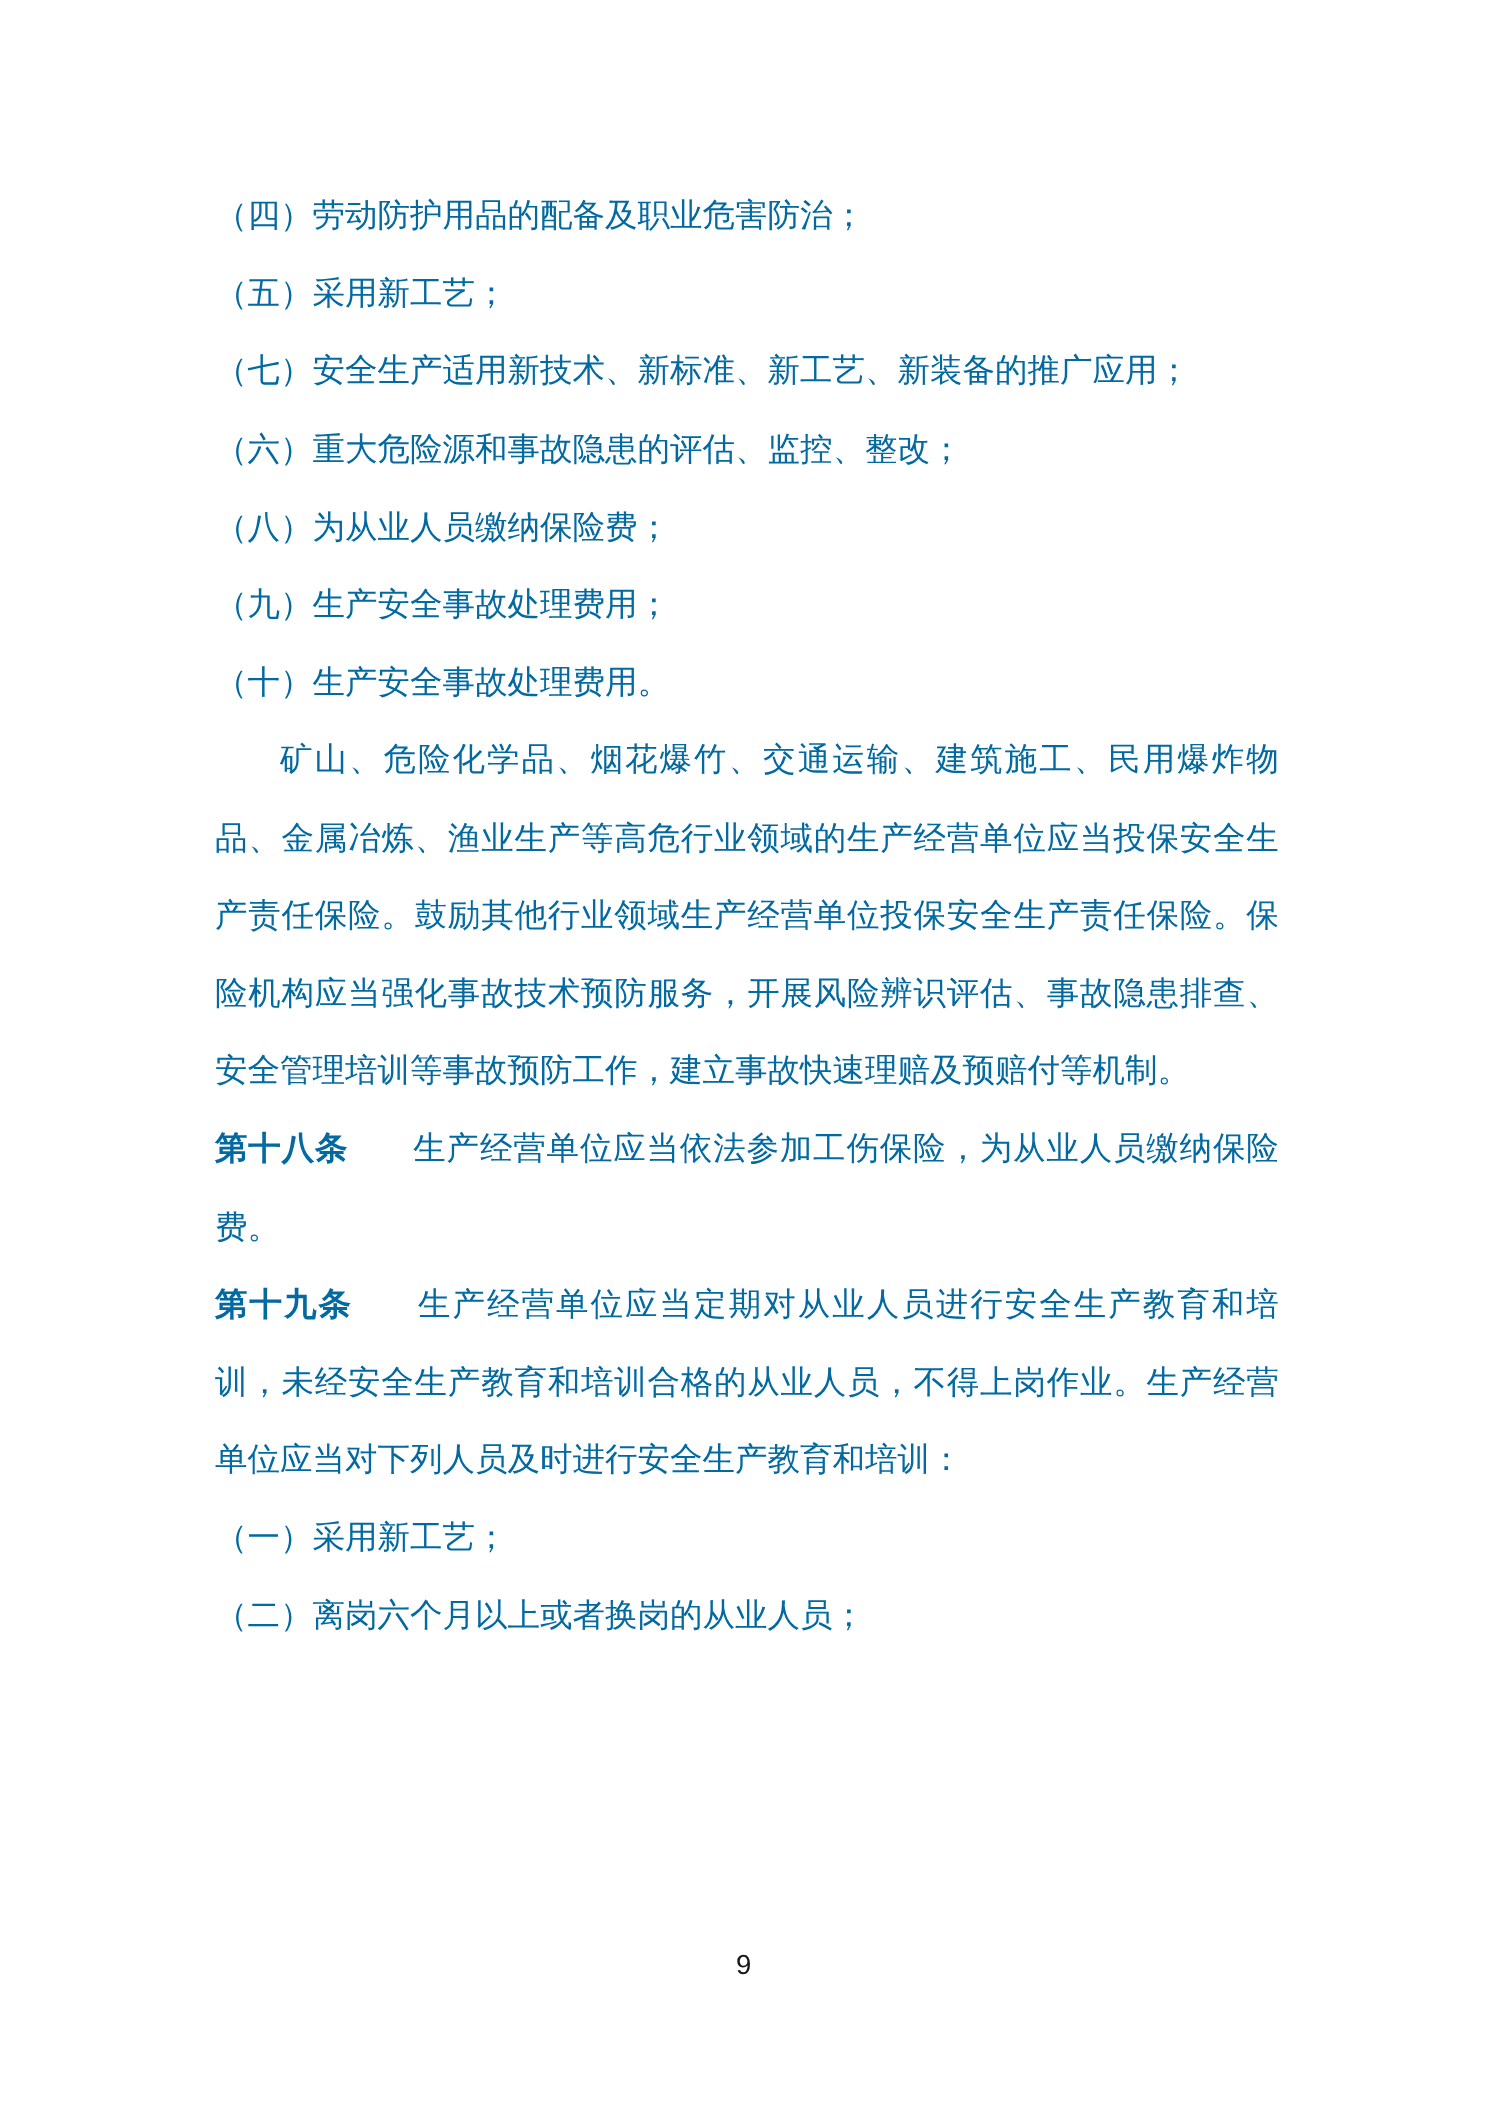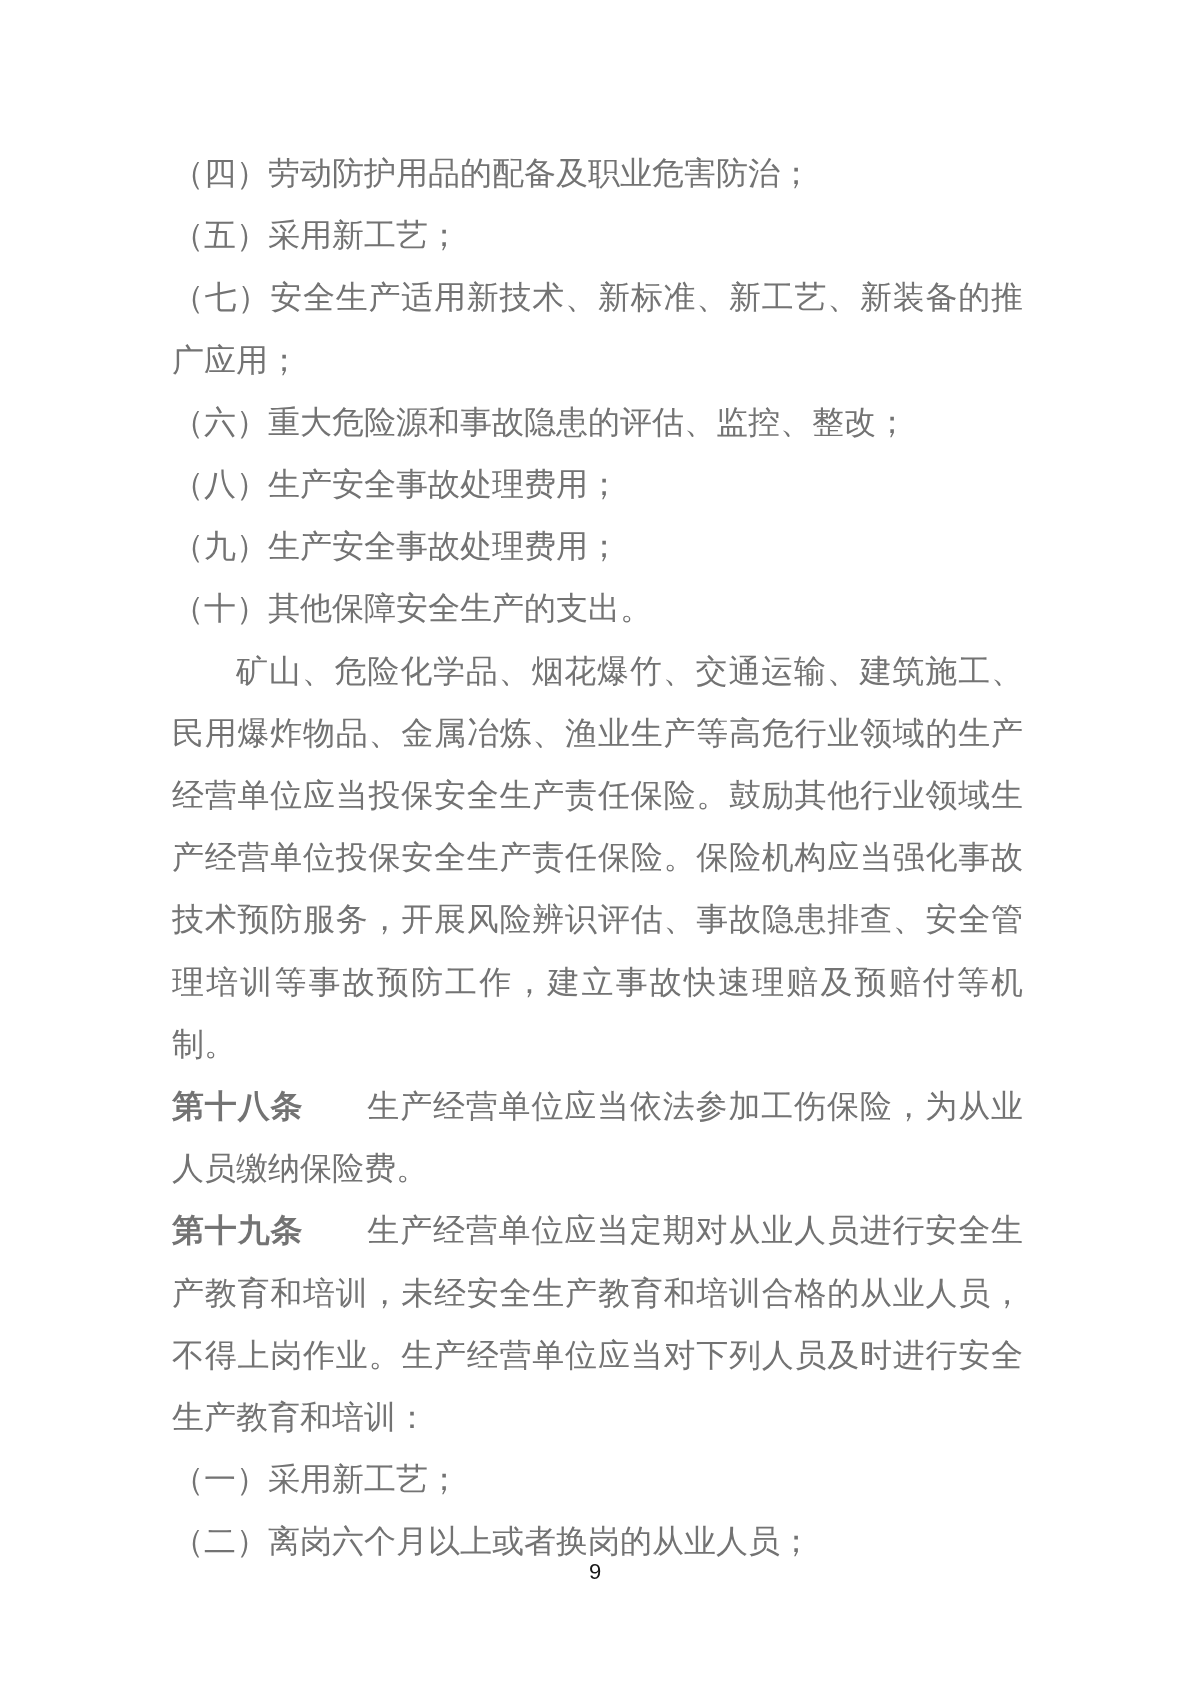--- a/index.html
+++ b/index.html
@@ -14,23 +14,23 @@
     height: 1683px;
     background: #ffffff;
     overflow: hidden;
   }
   .doc-body {
     position: absolute;
     left: 172px;
     top: 142px;
     width: 851px;
     font-family: "DejaVu Serif", serif;
-    font-size: 32px;
+    font-size: 26px;
     line-height: 62.2px;
-    color: #737373;
+    color: #0369a1;
     letter-spacing: 0;
   }
   .block {
     margin: 0;
     text-align: justify;
     text-justify: inter-ideograph;
   }
   .block.indent {
     text-indent: 2em;
   }
@@ -52,23 +52,23 @@
 </style>
 </head>
 <body>
 
 <div class="page">
   <div class="doc-body">
       <div class="block item">（四）劳动防护用品的配备及职业危害防治；</div>
       <div class="block item">（五）采用新工艺；</div>
       <div class="block item">（七）安全生产适用新技术、新标准、新工艺、新装备的推广应用；</div>
       <div class="block item">（六）重大危险源和事故隐患的评估、监控、整改；</div>
-      <div class="block item">（八）生产安全事故处理费用；</div>
+      <div class="block item">（八）为从业人员缴纳保险费；</div>
       <div class="block item">（九）生产安全事故处理费用；</div>
-      <div class="block item">（十）其他保障安全生产的支出。</div>
+      <div class="block item">（十）生产安全事故处理费用。</div>
       <div class="block indent">矿山、危险化学品、烟花爆竹、交通运输、建筑施工、民用爆炸物品、金属冶炼、渔业生产等高危行业领域的生产经营单位应当投保安全生产责任保险。鼓励其他行业领域生产经营单位投保安全生产责任保险。保险机构应当强化事故技术预防服务，开展风险辨识评估、事故隐患排查、安全管理培训等事故预防工作，建立事故快速理赔及预赔付等机制。</div>
       <div class="block article"><b class="article-number">第十八条</b><span>生产经营单位应当依法参加工伤保险，为从业人员缴纳保险费。</span></div>
       <div class="block article"><b class="article-number">第十九条</b><span>生产经营单位应当定期对从业人员进行安全生产教育和培训，未经安全生产教育和培训合格的从业人员，不得上岗作业。生产经营单位应当对下列人员及时进行安全生产教育和培训：</span></div>
       <div class="block item">（一）采用新工艺；</div>
       <div class="block item">（二）离岗六个月以上或者换岗的从业人员；</div>
     </div>
   <div class="page-footer">9</div>
 </div>
 
 </body></html>

